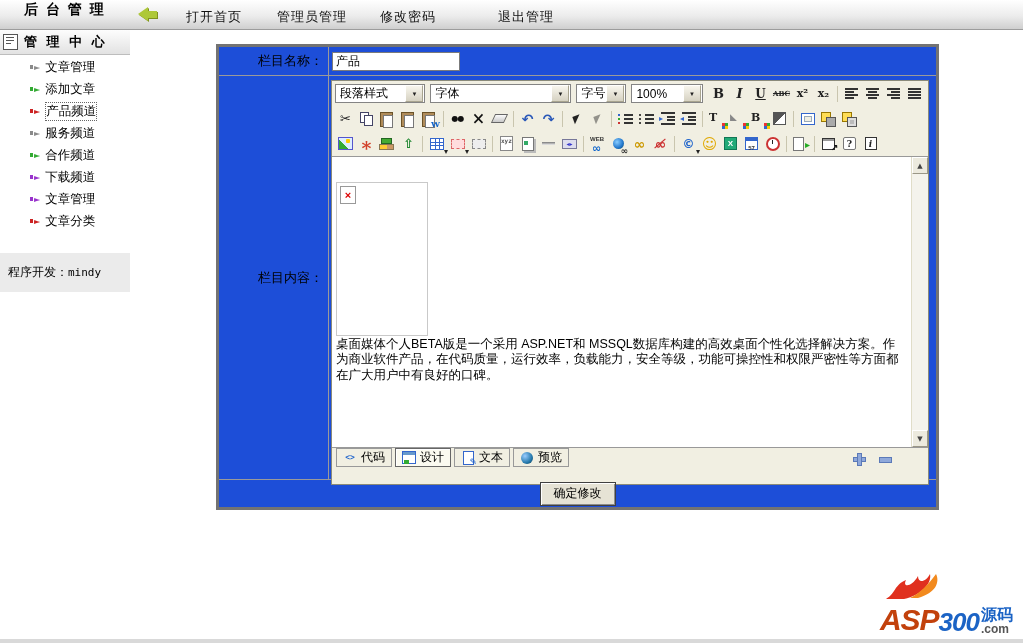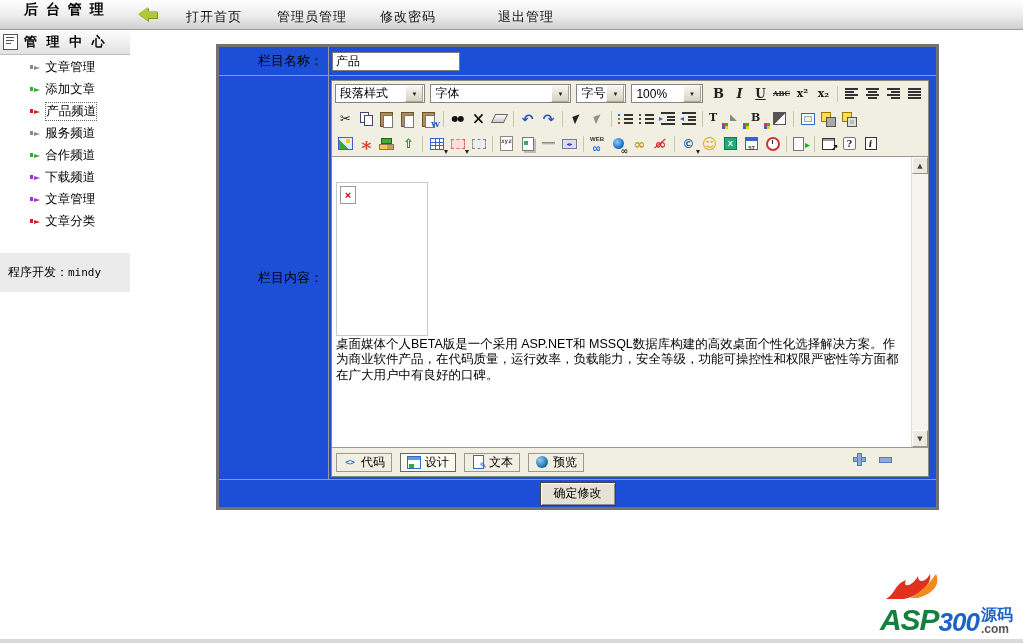--- a/index.html
+++ b/index.html
@@ -158,40 +158,40 @@
   .imgbox .bi{position:absolute;left:3px;top:3px;width:14px;height:16px;background:#fff;border:1px solid #999;
               display:flex;align-items:center;justify-content:center}
   .imgbox .bi::before{content:"×";color:#d00;font-weight:bold;font-size:11px}
   .ed-p{font-size:12.5px;line-height:1.22;margin:1px 0 0 0}
   .sb{position:absolute;top:0;right:0;bottom:0;width:16px;background:#f4f3ec;border-left:1px solid #e0ddc8}
   .sb-btn{position:absolute;left:0;right:0;height:15px;background:#eceade;border:1px solid;
           border-color:#fff #9a9787 #9a9787 #fff;display:flex;align-items:center;justify-content:center;
           font-size:7px;color:#444;cursor:pointer;font-family:"DejaVu Sans",sans-serif}
   .sb-up{top:0}.sb-dn{bottom:0}
   
-  .ed-tabbar{height:28px;display:flex;align-items:center;gap:8px;padding-left:4px;position:relative}
+  .ed-tabbar{height:36px;display:flex;gap:3px;padding-left:4px;position:relative}
   .tab{height:19px;border:1px solid #999;background:#f1efe2;display:inline-flex;align-items:center;gap:4px;
        padding:0 6px;font-size:12px;cursor:pointer;box-sizing:border-box}
   .tab.active{background:#fbfaf0;border-color:#666;box-shadow:inset 1px 1px 0 #fff}
   .tab b{position:relative;display:inline-flex;align-items:center;justify-content:center;width:14px;height:14px;font-weight:normal}
   .t-code::before{content:"<>";font-family:"DejaVu Sans Mono",monospace;font-weight:bold;font-size:8px;color:#26c}
   .t-design::before{content:"";width:12px;height:11px;border:1px solid #36c;background:linear-gradient(#69c,#69c) 0 0/12px 3px no-repeat,#fff}
   .t-design::after{content:"";position:absolute;left:2px;bottom:1px;width:5px;height:4px;background:#3a3}
   .t-text::before{content:"";width:9px;height:12px;border:1px solid #36c;background:#fff}
   .t-text::after{content:"✎";position:absolute;right:-2px;bottom:-2px;font-size:9px;color:#26c;font-family:"DejaVu Sans",sans-serif}
   .t-preview::before{content:"";width:12px;height:12px;border-radius:50%;background:radial-gradient(circle at 4px 4px,#9cf,#27a 62%,#134)}
   .pm-wrap{position:absolute;right:36px;top:5px;display:flex;gap:13px}
   .pm{position:relative;width:13px;height:13px;cursor:pointer}
   .i-plus::before{content:"";position:absolute;left:1px;top:5px;width:11px;height:3px;background:#8fa8da;box-shadow:0 0 0 1px #5b79b8}
   .i-plus::after{content:"";position:absolute;left:5px;top:1px;width:3px;height:11px;background:#8fa8da;box-shadow:0 0 0 1px #5b79b8}
   .i-minus::before{content:"";position:absolute;left:1px;top:5px;width:11px;height:4px;background:#8fa8da;box-shadow:0 0 0 1px #5b79b8}
   
   .logo{position:absolute;right:10px;bottom:8px;height:58px;display:flex;align-items:flex-end}
   .logo .flame{position:absolute;left:4px;top:-6px}
-  .l-asp{font-size:30px;font-weight:bold;font-style:italic;color:#15803d;letter-spacing:-1px;line-height:1}
+  .l-asp{font-size:30px;font-weight:bold;font-style:italic;color:#c2410c;letter-spacing:-1px;line-height:1}
   .l-300{font-size:26px;font-weight:bold;font-style:italic;color:#1b63c5;letter-spacing:-1px;line-height:1}
   .l-col{display:flex;flex-direction:column;align-items:flex-start;margin-left:2px;line-height:1}
   .l-ym{font-size:16px;font-weight:bold;color:#1b63c5}
   .l-com{font-size:12px;font-weight:bold;color:#555}
   .footer-strip{position:absolute;left:0;bottom:0;width:1023px;height:4px;background:#d9d9d9}
 </style>
 </head>
 <body>
 
 <div class="topbar">

